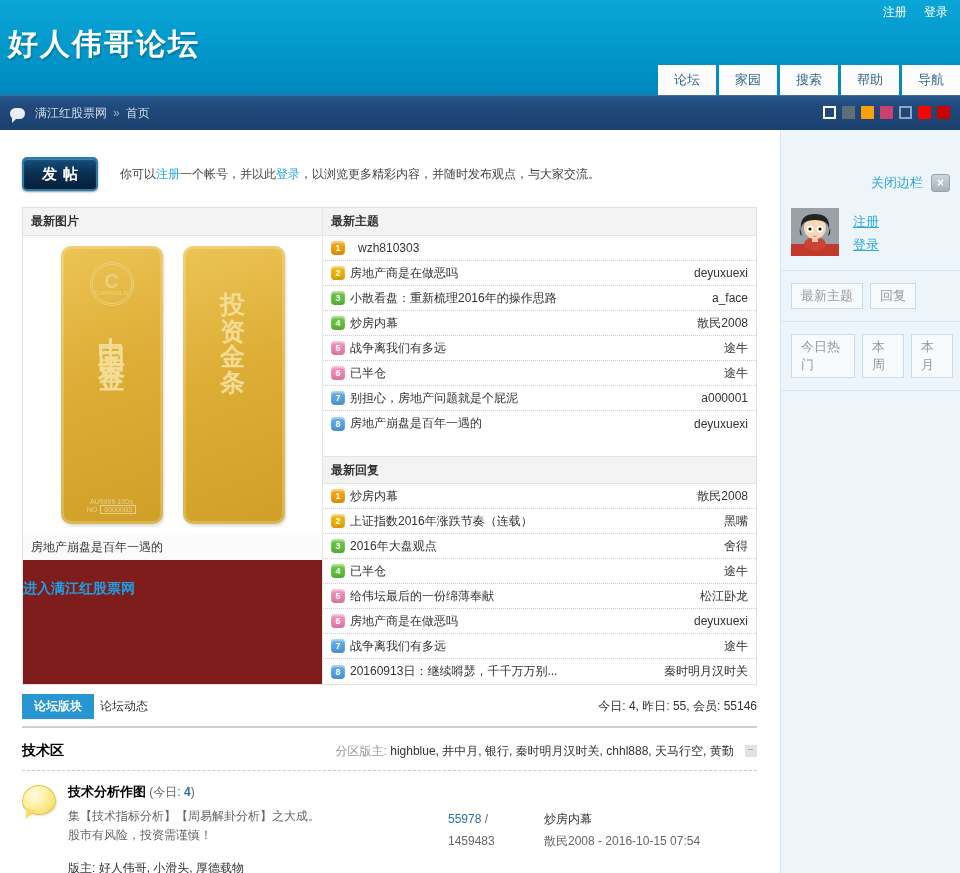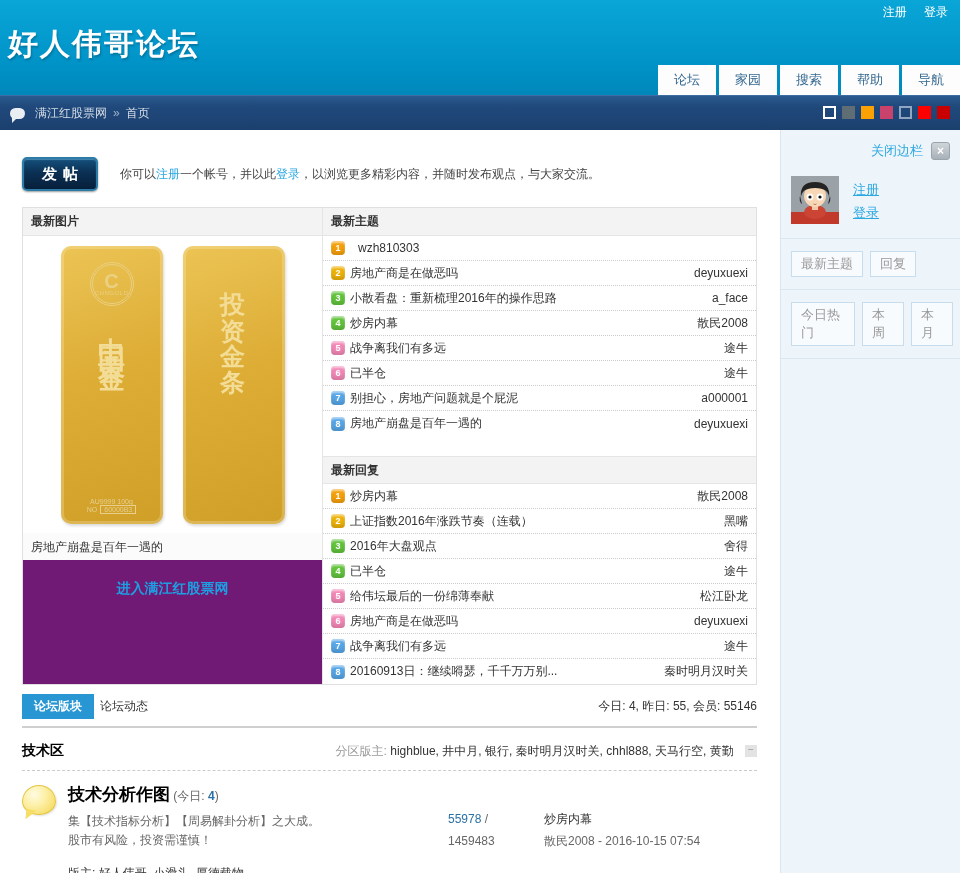--- a/index.html
+++ b/index.html
@@ -64,21 +64,21 @@
           display:flex; flex-direction:column; align-items:center; justify-content:center; color:#b8860b; }
   .logo .c { font-size:20px; font-weight:bold; color:#e9d083; line-height:18px; }
   .logo .t { font-size:6px; color:#e9d083; letter-spacing:.5px; }
   .vtext { writing-mode:vertical-rl; text-orientation:upright; color:#f3dd96; font-weight:bold; }
   .bar1 .vtext { font-size:27px; letter-spacing:9px; margin-top:10px; }
   .bar2 .vtext { font-size:25px; letter-spacing:26px; margin-top:26px; }
   .bar-foot { position:absolute; bottom:10px; width:100%; text-align:center; color:#e7cf8e; font-size:7px; }
   .bar-foot .no { display:inline-block; border:1px solid #e7cf8e; padding:0 3px; margin-left:3px; }
 
   .caption { padding:6px 8px 4px 8px; background:#fbfbfb; color:#333; }
-  .linkarea { flex:1; background:#701a75; text-align:center; padding-top:20px; }
+  .linkarea { flex:1; background:#7f1d1d; text-align:left; padding-top:20px; }
   .biglink { color:#1ca0e3; font-weight:bold; font-size:14px; }
 
   
   .trow { height:25px; display:flex; align-items:center; padding:0 8px;
           border-bottom:1px dotted #ccc; }
   .trow:last-child { border-bottom:none; }
   .numico { width:14px; height:14px; border-radius:4px; margin-right:5px; flex:none;
             color:#fff; font-size:9px; font-weight:bold; display:flex; align-items:center; justify-content:center;
             box-shadow:inset 0 2px 2px rgba(255,255,255,.55), inset 0 -3px 4px rgba(0,0,0,.15); }
   .ttitle { flex:1; overflow:hidden; white-space:nowrap; text-overflow:ellipsis; color:#333; }
@@ -99,34 +99,34 @@
              font-size:10px; line-height:10px; text-align:center; margin-left:8px; vertical-align:middle; cursor:pointer; }
 
   
   .forumrow { display:grid; grid-template-columns:46px 380px 96px 1fr; padding:12px 0 14px 0;
               border-bottom:1px dashed #ccc; }
   .bubble { width:34px; height:30px; border-radius:50% 50% 50% 50%/55% 55% 45% 45%; margin-top:2px;
             background:radial-gradient(circle at 35% 30%,#fffbe2 0%,#fdf0a8 40%,#f4d44e 100%);
             border:1px solid #e2c63e; position:relative; box-shadow:1px 1px 2px rgba(0,0,0,.12); }
   .bubble:after { content:""; position:absolute; left:3px; bottom:-6px; border:5px solid transparent;
                   border-top-color:#f7dd66; border-left-color:#f7dd66; transform:rotate(8deg); }
-  .ftitle { font-size:17px; font-weight:bold; color:#000; }
+  .ftitle { font-size:13px; font-weight:bold; color:#000; }
   .ftoday { font-weight:normal; font-size:12px; color:#666; }
   .ftoday b { color:#2970a6; }
   .fdesc { color:#666; margin-top:6px; line-height:1.55; }
   .fmods { color:#666; margin-top:16px; }
   .fmods span { color:#333; }
   .fstats { padding-top:26px; color:#666; line-height:1.8; }
   .fstats .th { color:#2970a6; }
   .flast { padding-top:26px; line-height:1.8; }
   .flast .lt { color:#333; }
   .flast .lm { color:#666; }
 
   
-  .sb-close { display:flex; align-items:center; justify-content:flex-end; padding:12px 10px 10px 0; }
+  .sb-close { display:flex; align-items:center; justify-content:flex-end; padding:12px 10px 10px 0;margin-top:32px; }
   .sb-close a { color:#2ba7e1; font-size:13px; }
   .xbtn { width:19px; height:18px; margin-left:8px; border-radius:3px; border:1px solid #9aa4ab;
           background:linear-gradient(180deg,#cfd6da,#a7b1b8); color:#fff; font-weight:bold; font-size:12px;
           line-height:16px; text-align:center; cursor:pointer; }
   .sb-user { display:flex; padding:6px 0 14px 10px; border-bottom:1px solid #d9e6f1; }
   .avatar { width:48px; height:48px; flex:none; }
   .sb-user .links { margin-left:14px; padding-top:2px; }
   .sb-user .links a { display:block; color:#2ba7e1; font-size:13px; text-decoration:underline; line-height:23px; }
   .sb-tabs { display:flex; padding:12px 0 12px 10px; border-bottom:1px solid #d9e6f1; }
   .sb-tab { border:1px solid #c7dded; background:#f8fbfd; color:#999; font-size:13px;

